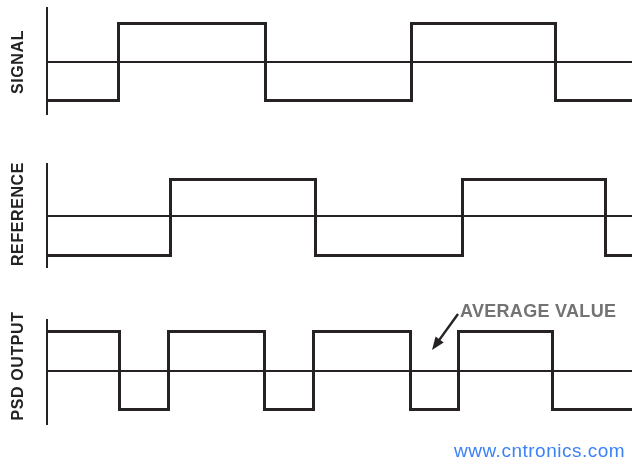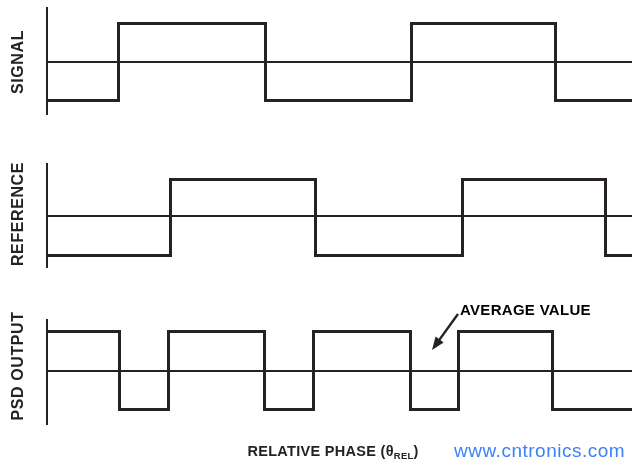--- a/index.html
+++ b/index.html
@@ -19,23 +19,23 @@
     font-size: 16px;
     letter-spacing: 0.6px;
     color: #262223;
     white-space: nowrap;
   }
   .annotation {
     position: absolute;
     left: 460px;
     top: 301px;
     font-weight: bold;
-    font-size: 15px;
+    font-size: 18px;
     letter-spacing: 0.3px;
-    color: #000000;
+    color: #737373;
     white-space: nowrap;
   }
   .xlabel {
     position: absolute;
     left: 333px;
     top: 452px;
     transform: translate(-50%, -50%);
     font-weight: bold;
     font-size: 14.5px;
     letter-spacing: 0.3px;
@@ -77,19 +77,16 @@
     </svg>
 
   <div class="vlabel" style="left:18px; top:62px;">SIGNAL</div>
 
   <div class="vlabel" style="left:18px; top:214px;">REFERENCE</div>
 
   <div class="vlabel" style="left:18px; top:366px;">PSD OUTPUT</div>
 
   <div class="annotation">AVERAGE VALUE</div>
 
-  <div class="xlabel">
-    <span>RELATIVE PHASE (</span><span>θ</span><span class="sub">REL</span><span>)</span>
-  </div>
 
   <div class="watermark" style="color: #3b82f6;">www.cntronics.com</div>
 
 </div>
 
 </body></html>

